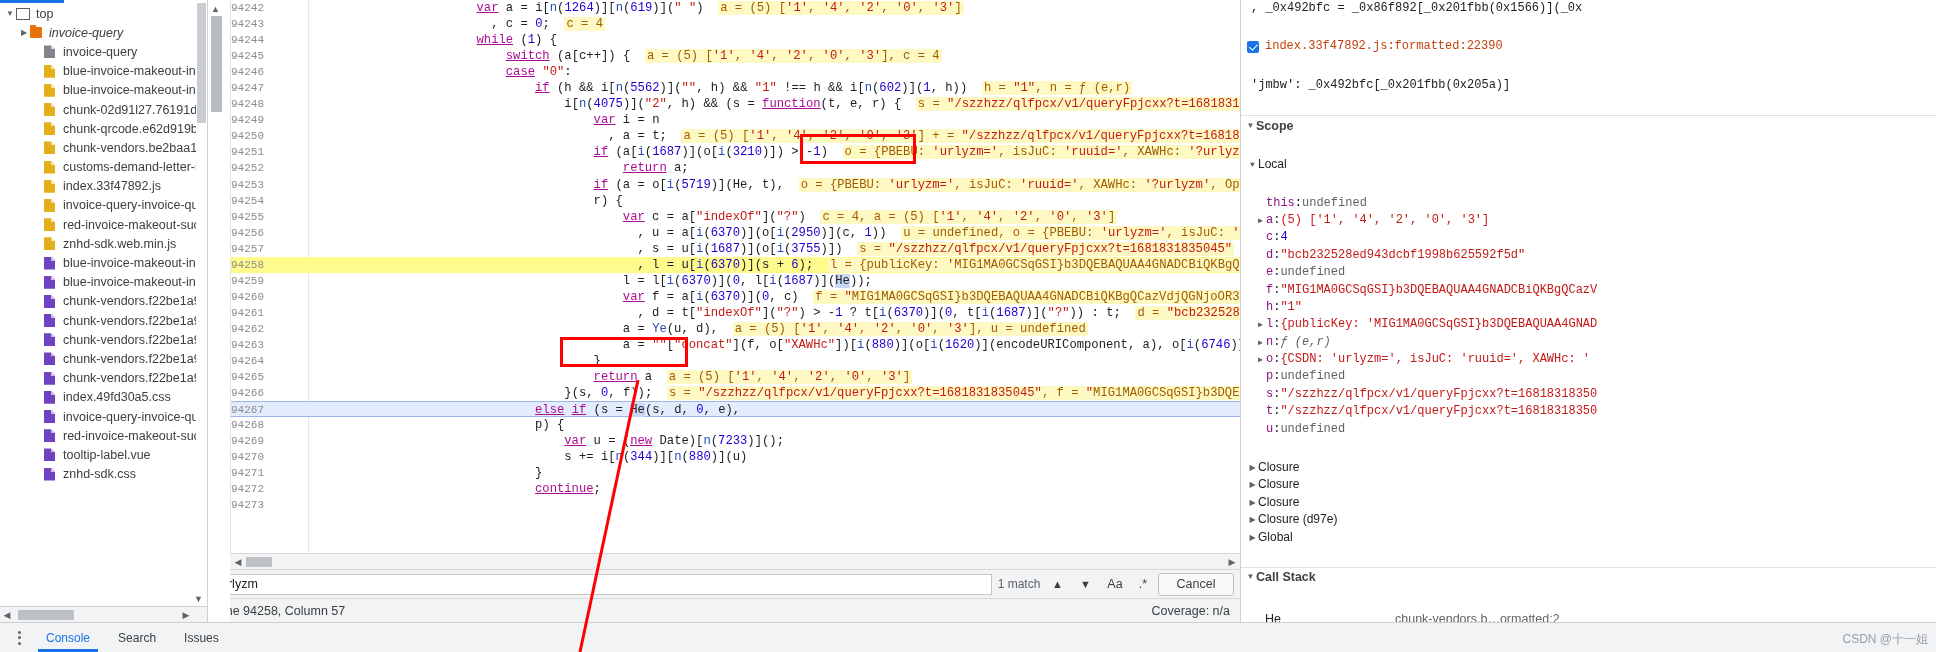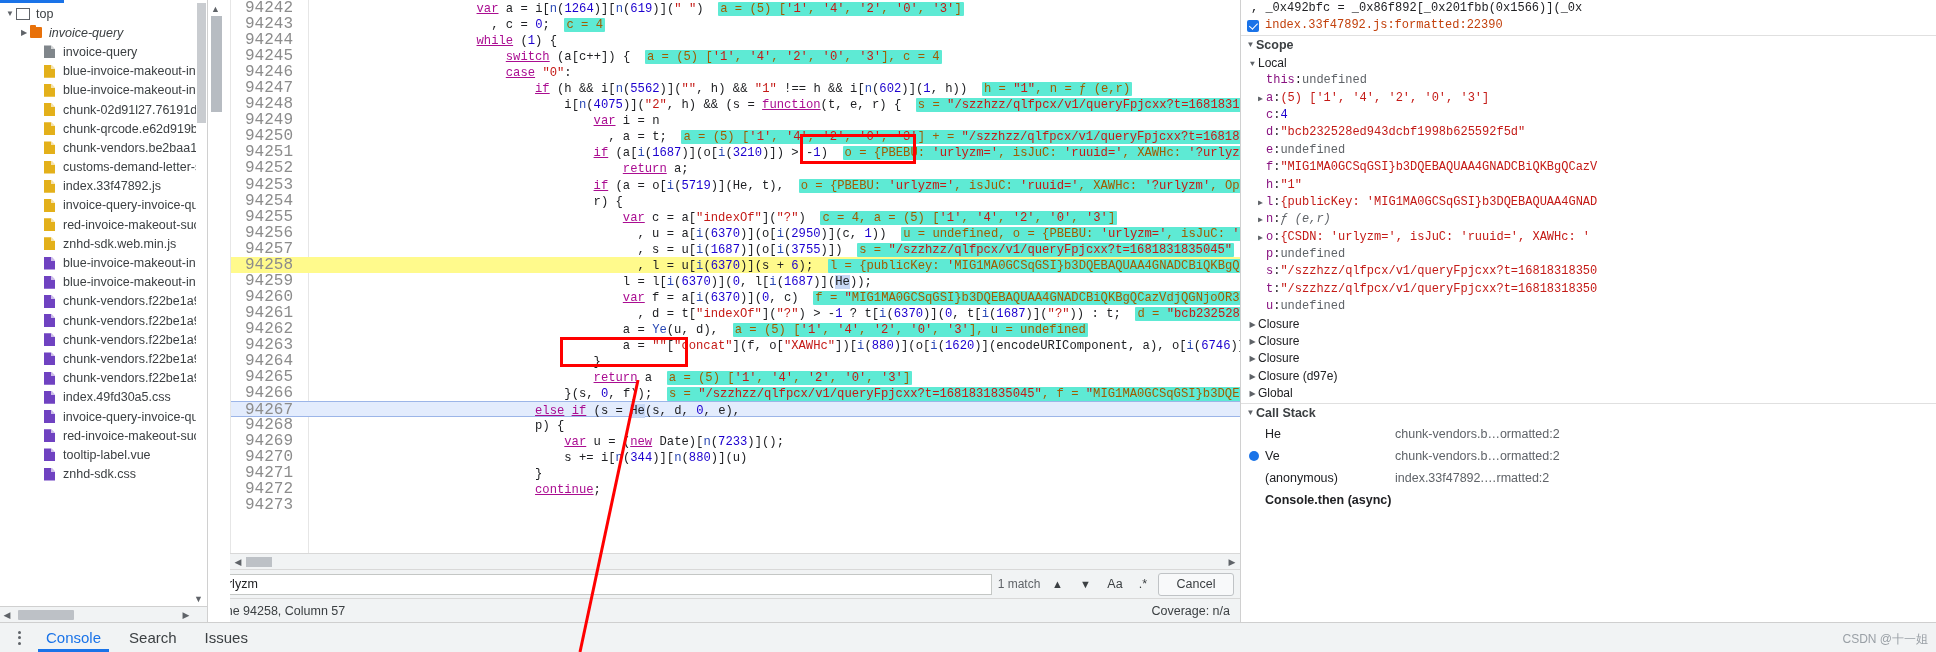--- a/index.html
+++ b/index.html
@@ -192,44 +192,44 @@
     white-space: pre;
     font-family: "Liberation Mono", "DejaVu Sans Mono", monospace;
     font-size: 12.2px;
     color: #202124;
   }
   .code-line.hl-yellow { background: #fffa8c; }
   .code-line.hl-blue { background: #e3ecfd; border-top: 1px solid #9cb5e8; border-bottom: 1px solid #9cb5e8; }
   .ln {
     display: inline-block;
     width: 70px;
-    text-align: right;
+    text-align: left;
     padding-right: 8px;
     color: #8c8c8c;
     font-family: "Liberation Mono", "DejaVu Sans Mono", monospace;
-    font-size: 16px;
+    font-size: 11px;
     background: transparent;
     user-select: none;
   }
   .gutter-bg {
     position: absolute;
     left: 0; top: 0;
     width: 78px; height: 100%;
     border-right: 1px solid #e6e6e6;
     pointer-events: none;
   }
   .src { display: inline; }
   .kw    { color: #aa0d91; text-decoration: underline; }
   .str   { color: #c41a16; }
   .num   { color: #1c00cf; }
   .fn    { color: #2a49b5; }
   .plain { color: #202124; }
   .op    { color: #202124; }
   .inline-val {
-    background: #5eead4;
+    background: #fef9c3;
     color: #a15c00;
     padding: 0 2px;
     border-radius: 1px;
   }
   .inline-val .iv-str { color: #c41a16; }
   .inline-val .iv-num { color: #a15c00; }
   .sel-token { background: #c8d8f5; }
 
   .ed-hscroll {
     height: 16px;
@@ -300,20 +300,21 @@
   
   .debugger {
     width: 696px;
     min-width: 696px;
     border-left: 1px solid #d0d0d0;
     background: #ffffff;
     display: flex;
     flex-direction: column;
     overflow: hidden;
     position: relative;
+    gap: 21px;
   }
   .dbg-row {
     height: 17.4px;
     line-height: 17.4px;
     white-space: nowrap;
     font-family: "Liberation Mono", "DejaVu Sans Mono", monospace;
     font-size: 12px;
     padding-left: 6px;
     color: #202124;
     display: flex;
@@ -397,21 +398,21 @@
   }
   .kebab {
     width: 26px;
     display: flex; flex-direction: column; align-items: center; justify-content: center;
     gap: 2.5px;
   }
   .kebab i { width: 3px; height: 3px; border-radius: 50%; background: #5f6368; display:block; }
   .drawer-tab {
     padding: 0 14px;
     display: flex; align-items: center;
-    font-size: 15px;
+    font-size: 12px;
     color: #3c4043;
     position: relative;
   }
   .drawer-tab.active { color: #1a73e8; }
   .drawer-tab.active::after {
     content: "";
     position: absolute;
     left: 6px; right: 6px; bottom: 0;
     height: 3px;
     background: #1a73e8;
@@ -648,20 +649,21 @@
         <span>Coverage: n/a</span>
       </div>
     </div>
 
     <div class="debugger">
       <div class="dbg-row mono-wide">, _0x492bfc = _0x86f892[_0x201fbb(0x1566)](_0x</div>
       <div class="dbg-row">
         <span class="bp-check"></span>
         <span class="bp-link">index.33f47892.js:formatted:22390</span>
       </div>
+      <div class="dbg-row mono-wide">'jmbw': _0x492bfc[_0x201fbb(0x205a)]</div>
 
       <div class="dbg-section">
         <span class="tw">▼</span>
         <span>Scope</span>
       </div>
       <div class="dbg-row">
         <span class="tw">▼</span>
         <span style="font-family:'Liberation Sans',sans-serif;">Local</span>
       </div>
       <div id="scope-entries">

